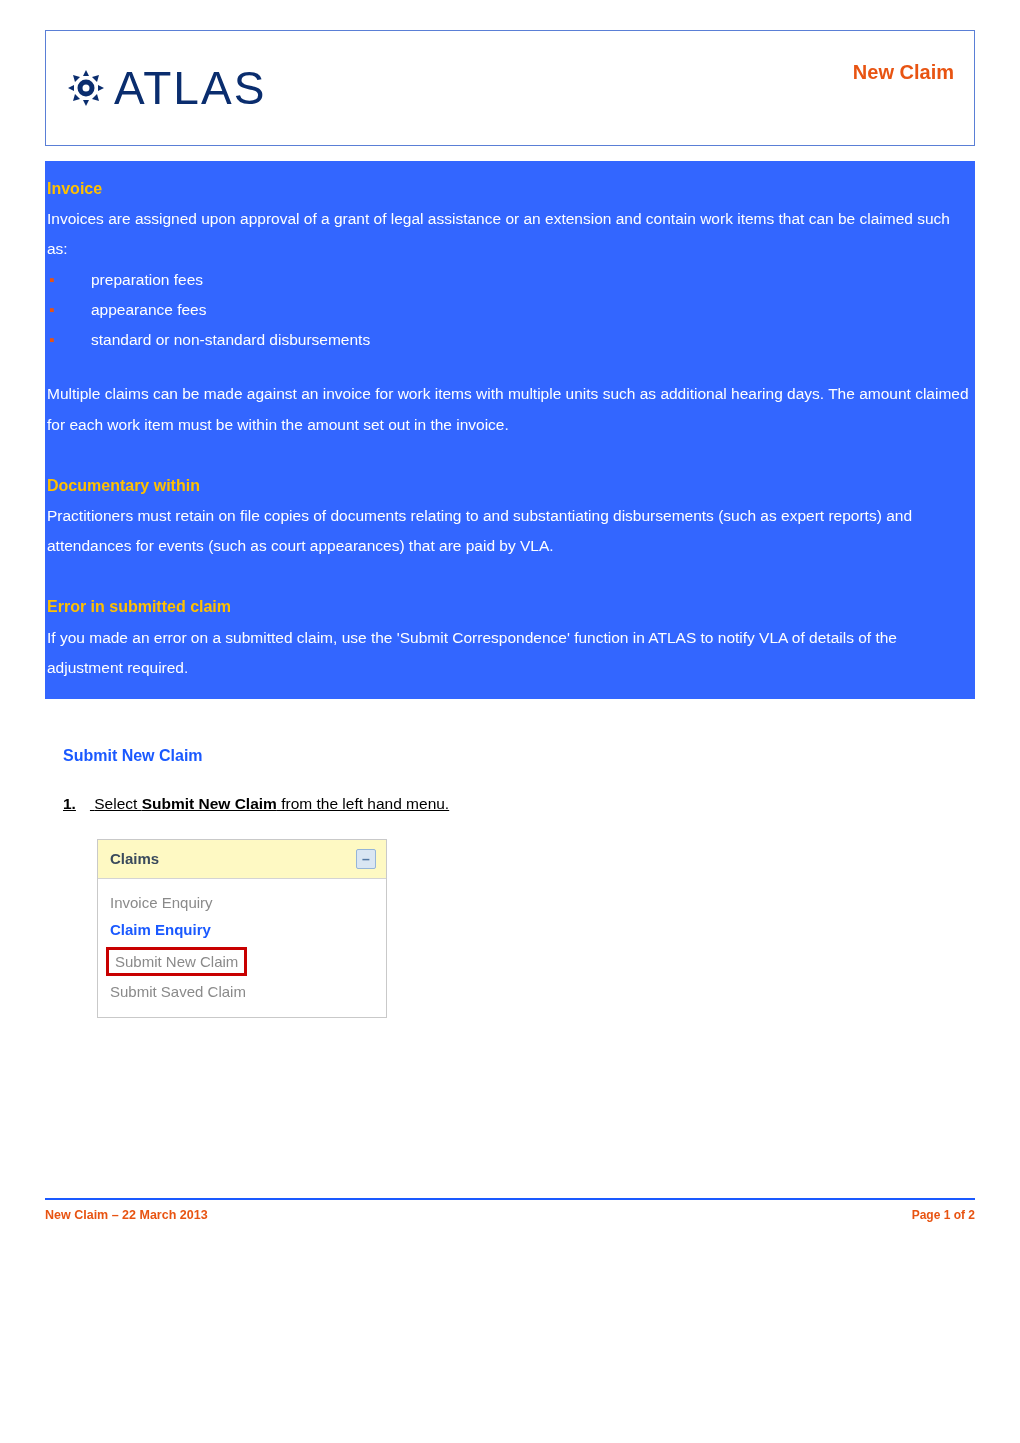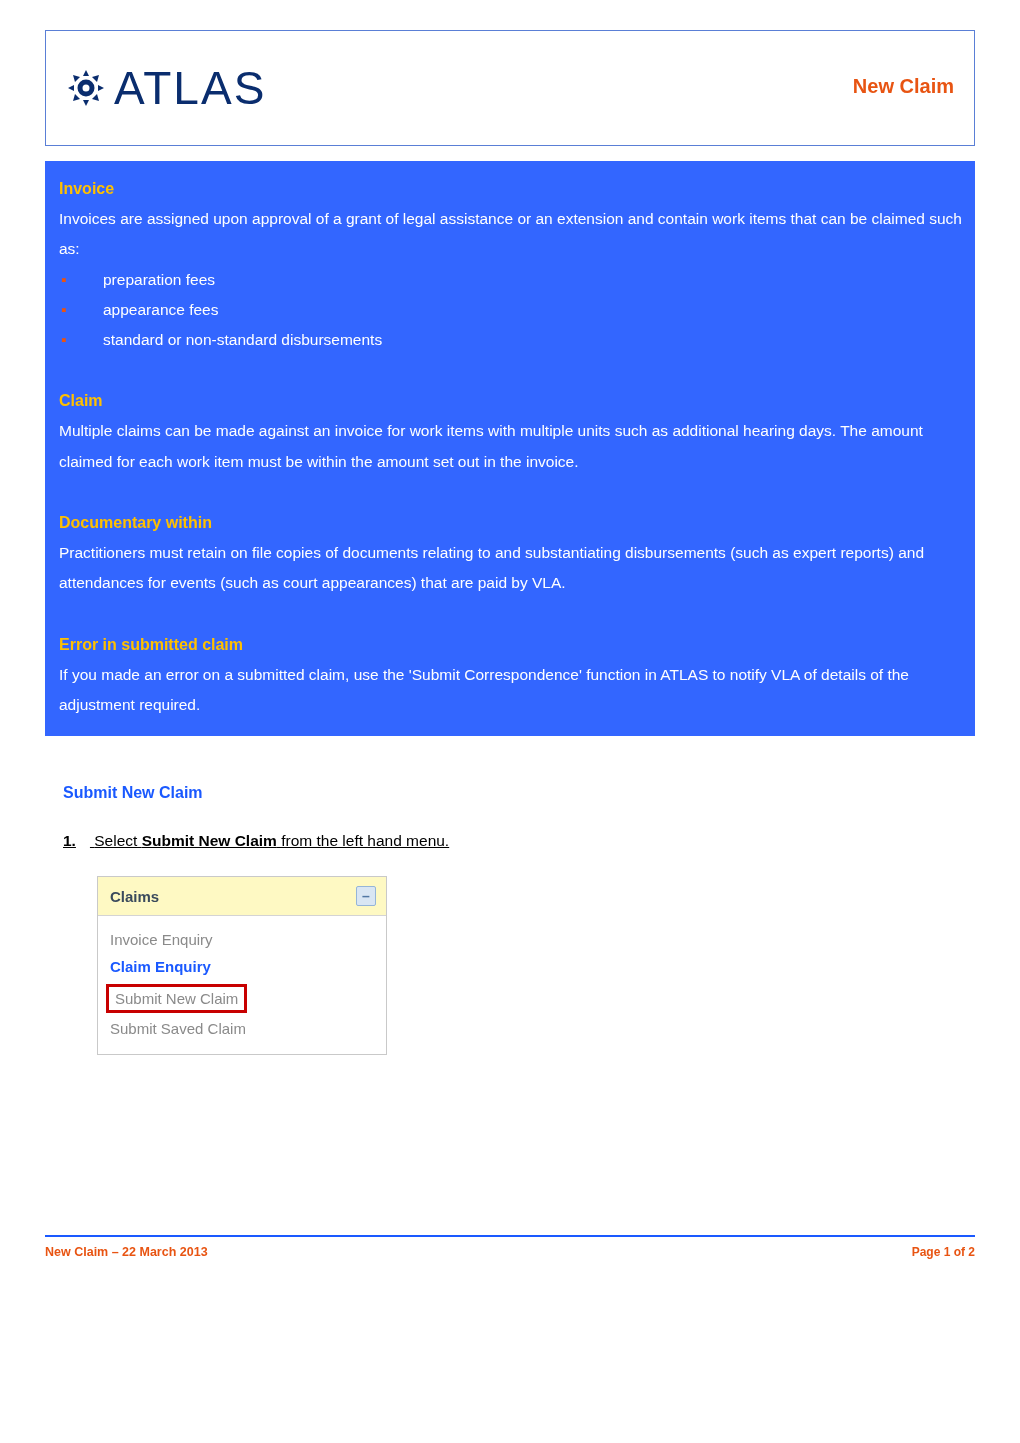--- a/index.html
+++ b/index.html
@@ -12,21 +12,21 @@
       background: #fff;
       width: 1020px;
       margin: 0 auto;
       padding: 30px 45px 40px 45px;
     }
     .header-box {
       border: 1px solid #5a7fd6;
       padding: 30px 20px 30px 20px;
       margin-bottom: 15px;
       display: flex;
-      align-items: center;
+      align-items: flex-start;
       justify-content: space-between;
     }
     .logo {
       display: flex;
       align-items: center;
     }
     .logo-icon {
       width: 40px;
       height: 40px;
       position: relative;
@@ -45,21 +45,21 @@
     }
     .title-label {
       color: #e85412;
       font-weight: bold;
       font-size: 20px;
       padding-bottom: 4px;
     }
     .blue-panel {
       background: #3366ff;
       color: #fff;
-      padding: 6px 0 16px 12px;
+      padding: 6px 0 16px 0;
       font-size: 15.5px;
       line-height: 1.95;
     }
     .blue-panel .section-heading {
       color: #ffc000;
       font-weight: bold;
       font-size: 16px;
       margin-top: 6px;
       padding-left: 0;
     }
@@ -200,21 +200,20 @@
     <div class="section-heading">Invoice</div>
     <p>Invoices are assigned upon approval of a grant of legal assistance or an extension and contain work items that can be claimed such as:</p>
     <ul>
       <li>preparation fees</li>
       <li>appearance fees</li>
       <li>standard or non-standard disbursements</li>
     </ul>
 
     <div class="spacer"></div>
 
-    <div class="section-heading">Claim</div>
     <p>Multiple claims can be made against an invoice for work items with multiple units such as additional hearing days. The amount claimed for each work item must be within the amount set out in the invoice.</p>
 
     <div class="spacer"></div>
 
     <div class="section-heading">Documentary within</div>
     <p>Practitioners must retain on file copies of documents relating to and substantiating disbursements (such as expert reports) and attendances for events (such as court appearances) that are paid by VLA.</p>
 
     <div class="spacer"></div>
 
     <div class="section-heading">Error in submitted claim</div>

